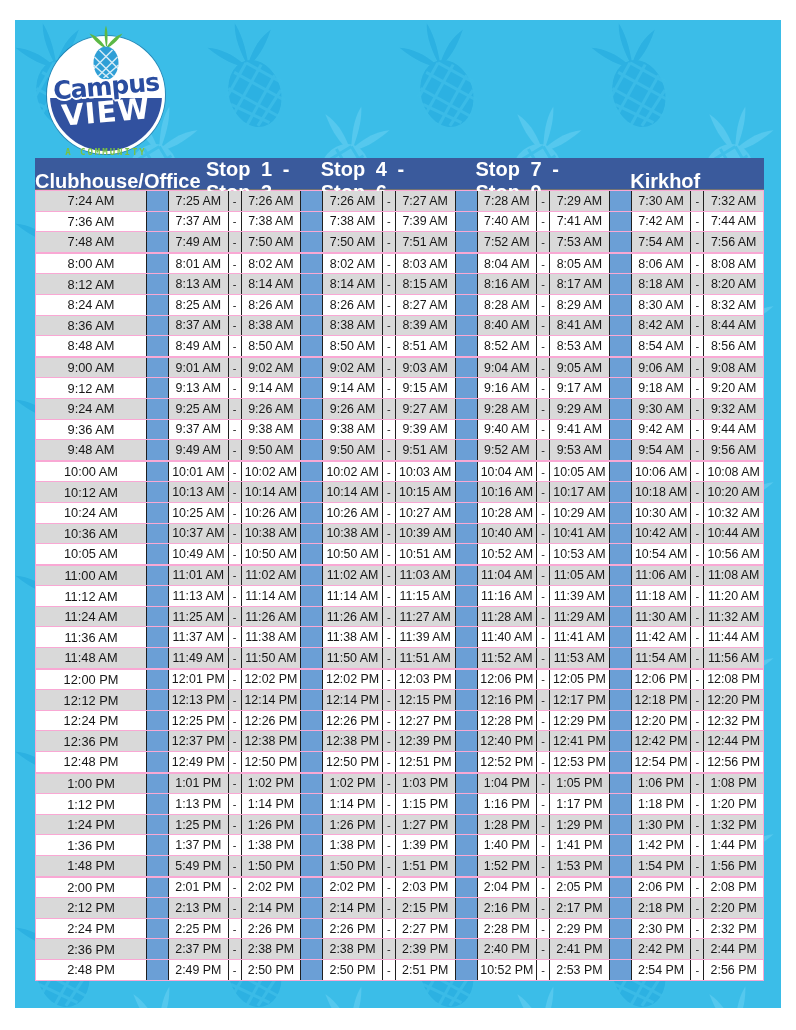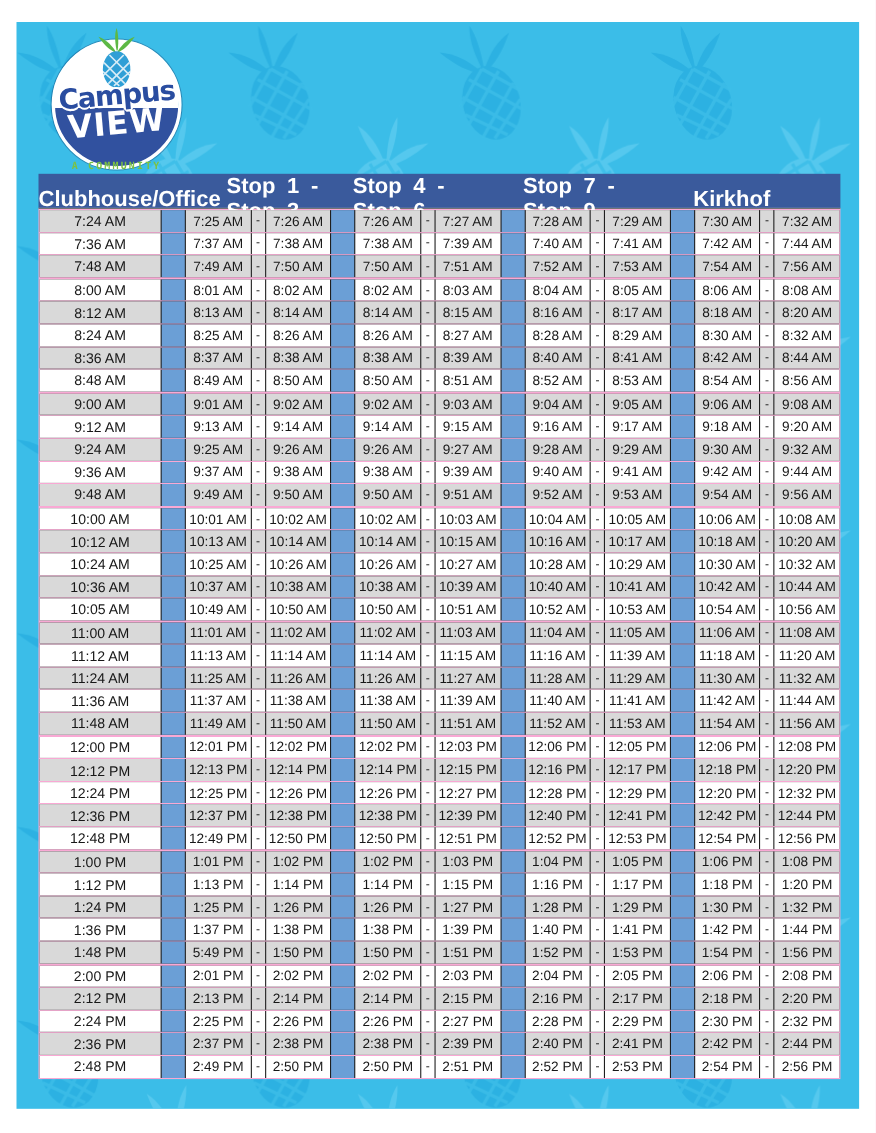--- a/index.html
+++ b/index.html
@@ -814,21 +814,21 @@
             <div class="cell club">2:48 PM</div>
             <div class="spacer"></div>
             <div class="cell">2:49 PM</div>
             <div class="dash">-</div>
             <div class="cell">2:50 PM</div>
             <div class="spacer"></div>
             <div class="cell">2:50 PM</div>
             <div class="dash">-</div>
             <div class="cell">2:51 PM</div>
             <div class="spacer"></div>
-            <div class="cell">2:52 PM</div>
+            <div class="cell">10:52 PM</div>
             <div class="dash">-</div>
             <div class="cell">2:53 PM</div>
             <div class="spacer"></div>
             <div class="cell">2:54 PM</div>
             <div class="dash">-</div>
             <div class="cell">2:56 PM</div>
           </div>
         </div>
     </div>
 

